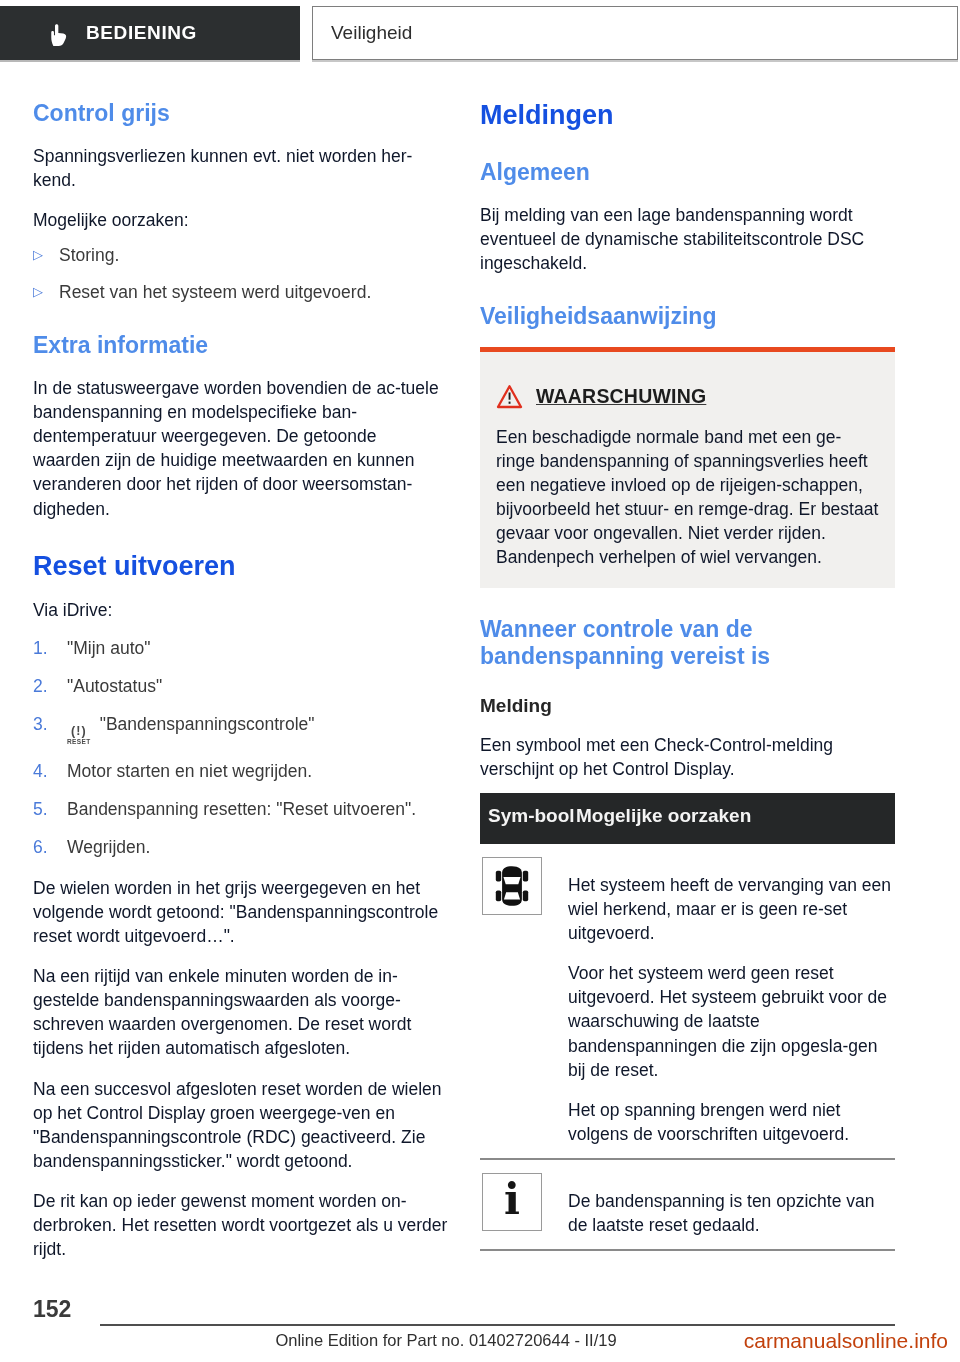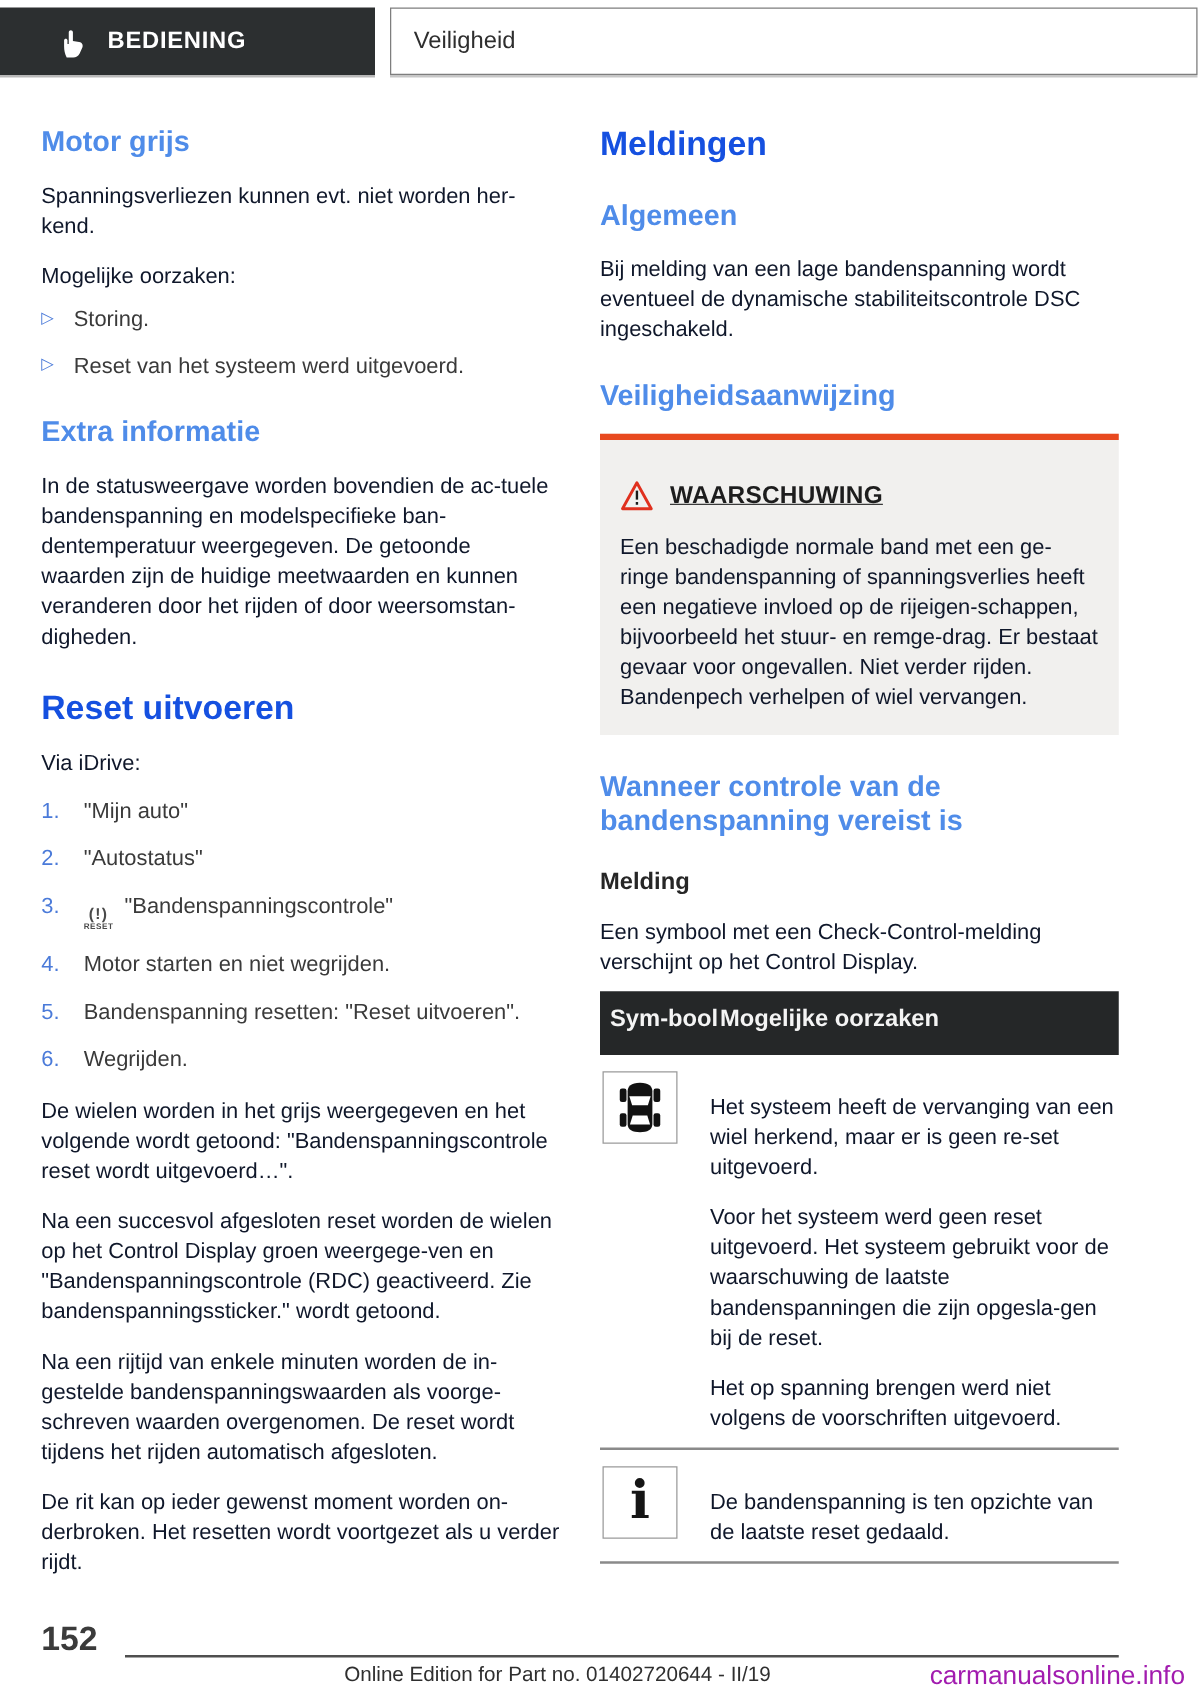--- a/index.html
+++ b/index.html
@@ -79,44 +79,44 @@
   .sym-box {
     width:60px; height:58px; border:1px solid #9a9a9a; background:#fff;
     display:flex; align-items:center; justify-content:center;
   }
   .info-glyph {
     font-family:"DejaVu Serif", serif; font-weight:bold;
     font-size:42px; line-height:1; color:#151515; margin-top:-4px;
   }
 
   
-  .page-num { position:absolute; left:33px; top:1296px; font-size:27px; font-weight:bold; color:#3b3b3b;text-align:right; }
+  .page-num { position:absolute; left:33px; top:1296px; font-size:23px; font-weight:bold; color:#3b3b3b;text-align:right; }
   .footer-rule { position:absolute; left:100px; top:1324px; width:795px; height:2px; background:#4f4f4f; }
   .edition { position:absolute; left:0; top:1331px; width:892px; text-align:center; font-size:16.5px; color:#2f2f2f; }
-  .watermark { position:absolute; right:12px; top:1329px; font-size:21px; color:#a21caf; background:#fff; padding-left:4px; }
+  .watermark { position:absolute; right:12px; top:1329px; font-size:21px; color:#c2410c; background:#fff; padding-left:4px; }
 </style>
 </head>
 <body>
 
 <div class="page">
 
   <div class="chapter-bar">
     <svg class="hand-icon" viewBox="0 0 26 26">
       <path fill="#ffffff" d="M9 25 C7.6 22.2 7 19.4 7 16.6 L7 11.8 C7 10.2 9.6 10.2 9.6 11.8 L9.6 14.6 L10.6 14.6 L10.6 5.6 C10.6 3.5 13.8 3.5 13.8 5.6 L13.8 12.4 L18.6 13 C21.2 13.5 21.9 15.6 20.9 17.8 L19 21.9 C18 24.1 16.1 25 14.1 25 Z"></path>
     </svg>
     <span class="label">BEDIENING</span>
   </div>
   <div class="section-box">
     <span>Veiligheid</span>
   </div>
 
   <div class="main">
 
     <div class="col">
-      <h3 class="secondary">Motor grijs</h3>
+      <h3 class="secondary">Control grijs</h3>
       <p>Spanningsverliezen kunnen evt. niet worden her-kend.</p>
       <p>Mogelijke oorzaken:</p>
       <ul class="tri-list">
         <li>
           <span class="tri">▷</span>
           <span>Storing.</span>
         </li>
         <li>
           <span class="tri">▷</span>
           <span>Reset van het systeem werd uitgevoerd.</span>
@@ -153,22 +153,22 @@
         <li>
           <span class="num">5.</span>
           <span>Bandenspanning resetten: "Reset uitvoeren".</span>
         </li>
         <li>
           <span class="num">6.</span>
           <span>Wegrijden.</span>
         </li>
       </ol>
       <p>De wielen worden in het grijs weergegeven en het volgende wordt getoond: "Bandenspanningscontrole reset wordt uitgevoerd…".</p>
+      <p>Na een rijtijd van enkele minuten worden de in-gestelde bandenspanningswaarden als voorge-schreven waarden overgenomen. De reset wordt tijdens het rijden automatisch afgesloten.</p>
       <p>Na een succesvol afgesloten reset worden de wielen op het Control Display groen weergege-ven en "Bandenspanningscontrole (RDC) geactiveerd. Zie bandenspanningssticker." wordt getoond.</p>
-      <p>Na een rijtijd van enkele minuten worden de in-gestelde bandenspanningswaarden als voorge-schreven waarden overgenomen. De reset wordt tijdens het rijden automatisch afgesloten.</p>
       <p>De rit kan op ieder gewenst moment worden on-derbroken. Het resetten wordt voortgezet als u verder rijdt.</p>
     </div>
 
     <div class="col">
       <h2 class="primary">Meldingen</h2>
 
       <h3 class="secondary">Algemeen</h3>
       <p>Bij melding van een lage bandenspanning wordt eventueel de dynamische stabiliteitscontrole DSC ingeschakeld.</p>
 
       <h3 class="secondary">Veiligheidsaanwijzing</h3>

